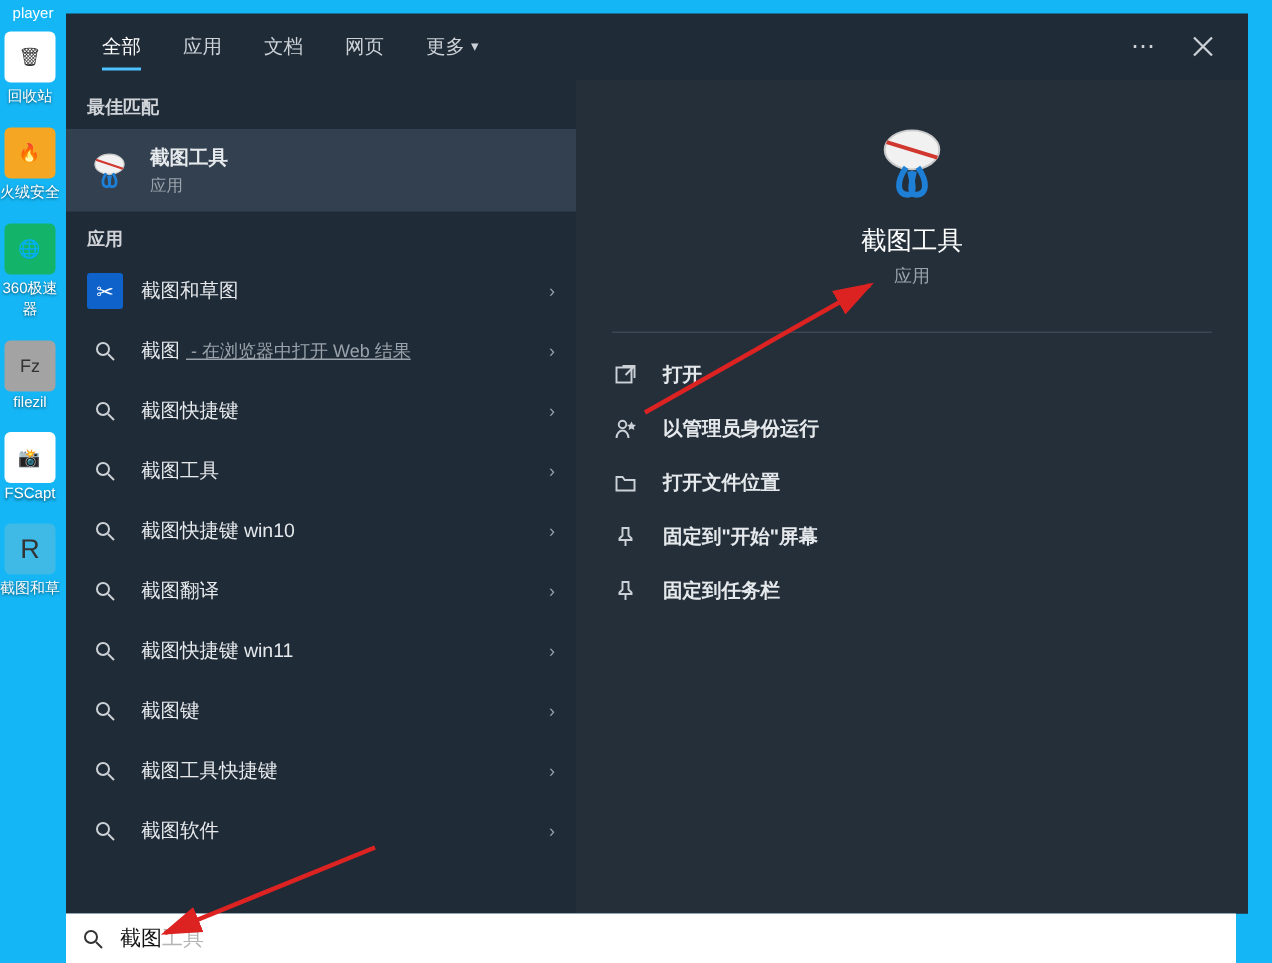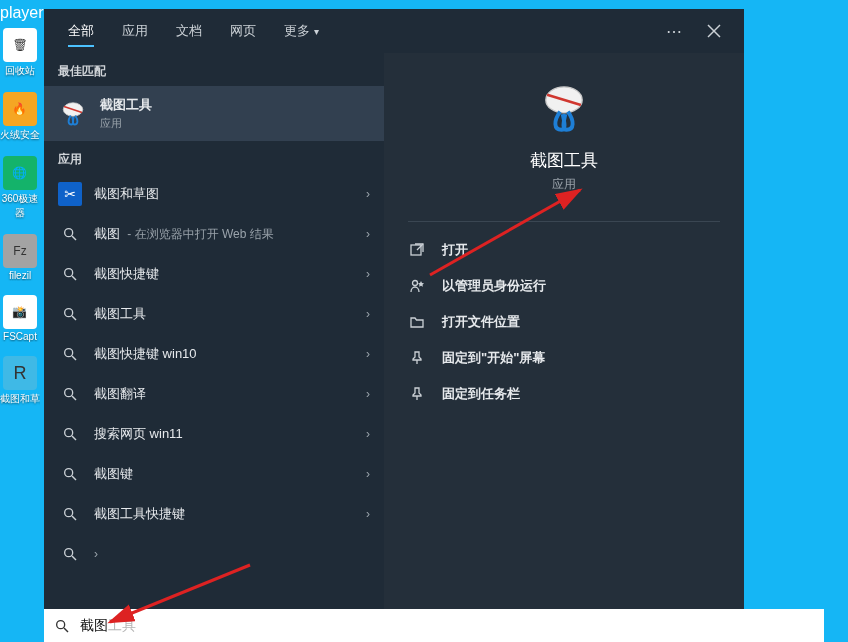--- a/index.html
+++ b/index.html
@@ -4,41 +4,41 @@
 <style>
   * { box-sizing: border-box; margin: 0; padding: 0; }
   html, body { width: 848px; height: 642px; overflow: hidden; font-family: "Segoe UI", "Microsoft YaHei", sans-serif; }
   body { background: #15b6f5; position: relative; }
 
   .desktop { position: absolute; left: 0; top: 0; width: 44px; height: 642px; }
   .desktop-icon { width: 40px; text-align: center; margin-bottom: 14px; }
   .desktop-icon .ic { width: 34px; height: 34px; margin: 0 auto 2px; border-radius: 4px; display: flex; align-items: center; justify-content: center; font-size: 20px; }
   .desktop-icon .lbl { font-size: 10px; color: #fff; text-shadow: 0 1px 2px rgba(0,0,0,.6); white-space: nowrap; overflow: hidden; }
 
-  .search-panel { position: absolute; left: 44px; top: 9px; width: 700px; height: 600px; background: #1f2b37; color: #e6e9ec; display: flex; flex-direction: column; justify-content: space-between; }
+  .search-panel { position: absolute; left: 44px; top: 9px; width: 788px; height: 600px; background: #1f2b37; color: #e6e9ec; display: flex; flex-direction: column; justify-content: space-between; }
 
   .tabs { display: flex; align-items: center; height: 44px; padding: 0 10px; }
   .tab { padding: 0 14px; font-size: 13px; color: #cbd1d6; position: relative; cursor: pointer; height: 44px; display: flex; align-items: center; }
   .tab.active { color: #fff; }
   .tab.active::after { content: ""; position: absolute; left: 14px; right: 14px; bottom: 6px; height: 2px; background: #4cc2ff; }
   .tabs-spacer { flex: 1; }
   .tabs .icon-btn { width: 40px; height: 40px; display: flex; align-items: center; justify-content: center; color: #cbd1d6; cursor: pointer; }
 
   .body { flex: 1; display: flex; min-height: 0; }
   .left { width: 340px; background: #1f2b37; display: flex; flex-direction: column; overflow-y: auto; }
   .right { flex: 1; background: #242f3a; padding: 18px 24px; display: flex; flex-direction: column; }
 
   .section-header { font-size: 12px; color: #d0d4d8; padding: 10px 14px 6px; font-weight: 600; }
 
   .result-item { display: flex; align-items: center; padding: 8px 14px; cursor: pointer; position: relative; }
   .result-item.selected { background: #324050; }
   .result-item .ic { width: 24px; height: 24px; margin-right: 12px; display: flex; align-items: center; justify-content: center; }
   .result-item .txt { flex: 1; font-size: 13px; color: #e6e9ec; display: flex; flex-direction: column; }
   .result-item .sub { font-size: 11px; color: #9aa3ab; margin-top: 2px; }
-  .result-item .suffix { font-size: 12px; color: #9aa3ab; margin-left: 4px; }
+  .result-item .suffix { font-size: 12px; color: #9aa3ab; margin-left: 4px; text-decoration: underline; }
   .result-item .chev { color: #9aa3ab; font-size: 12px; }
 
   .search-ic svg { width: 16px; height: 16px; stroke: #cbd1d6; }
 
   .detail-hero { display: flex; flex-direction: column; align-items: center; padding: 12px 0 20px; }
   .detail-hero .big-ic { width: 52px; height: 52px; margin-bottom: 14px; }
   .detail-title { font-size: 17px; color: #fff; margin-bottom: 4px; }
   .detail-sub { font-size: 12px; color: #9aa3ab; }
   .detail-sep { border: none; border-top: 1px solid #3a4652; margin: 8px 0 10px; }
 
@@ -56,21 +56,21 @@
 
   .blue-sq { background:#0f62c9; color:#fff; font-size:14px; border-radius:2px; }
 
   .more-chev { font-size: 10px; margin-left: 4px; }
 </style>
 </head>
 <body>
 
 <div class="desktop">
   <div style="height:4px"></div>
-  <div style="font-size:16px;color:#fff;text-align:left;margin-bottom:6px">player</div>
+  <div style="font-size:10px;color:#fff;text-align:center;margin-bottom:6px">player</div>
   <div id="desk-icons">
       <div class="desktop-icon">
         <div class="ic" style="background:#ffffff;font-size:12px;color:#333">🗑</div>
         <div class="lbl">回收站</div>
       </div>
       <div class="desktop-icon">
         <div class="ic" style="background:#f5a623;font-size:12px;color:#333">🔥</div>
         <div class="lbl">火绒安全</div>
       </div>
       <div class="desktop-icon">
@@ -201,21 +201,21 @@
     <div class="chev">›</div>
           </div>
           <div class="result-item">
     <div class="ic search-ic">
       <svg viewBox="0 0 24 24" fill="none">
                 <circle cx="10" cy="10" r="6" stroke-width="2"></circle>
                 <line x1="15" y1="15" x2="21" y2="21" stroke-width="2"></line>
               </svg>
     </div>
     <div class="txt">
-              <span><span>搜索网页 win11</span><span class="suffix"></span></span>
+              <span><span>截图快捷键 win11</span><span class="suffix"></span></span>
             </div>
     <div class="chev">›</div>
           </div>
           <div class="result-item">
     <div class="ic search-ic">
       <svg viewBox="0 0 24 24" fill="none">
                 <circle cx="10" cy="10" r="6" stroke-width="2"></circle>
                 <line x1="15" y1="15" x2="21" y2="21" stroke-width="2"></line>
               </svg>
     </div>
@@ -236,20 +236,23 @@
             </div>
     <div class="chev">›</div>
           </div>
           <div class="result-item">
     <div class="ic search-ic">
       <svg viewBox="0 0 24 24" fill="none">
                 <circle cx="10" cy="10" r="6" stroke-width="2"></circle>
                 <line x1="15" y1="15" x2="21" y2="21" stroke-width="2"></line>
               </svg>
     </div>
+    <div class="txt">
+              <span><span>截图软件</span><span class="suffix"></span></span>
+            </div>
     <div class="chev">›</div>
           </div>
         </div>
     </div>
 
     <div class="right">
       <div class="detail-hero">
         <div class="big-ic">
           <svg class="snip-svg" viewBox="0 0 40 40">
               <ellipse cx="20" cy="13" rx="14" ry="10" fill="#f1f1f1" stroke="#c9c9c9"></ellipse>

